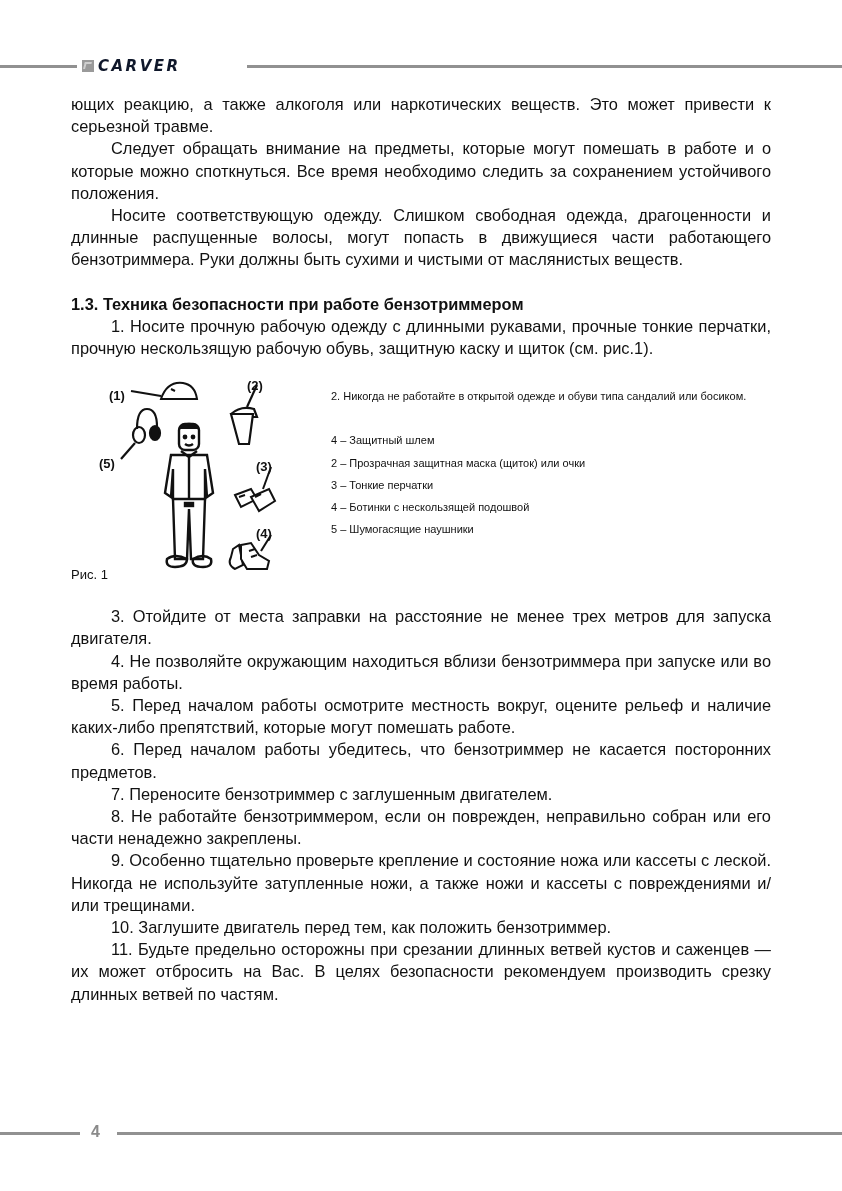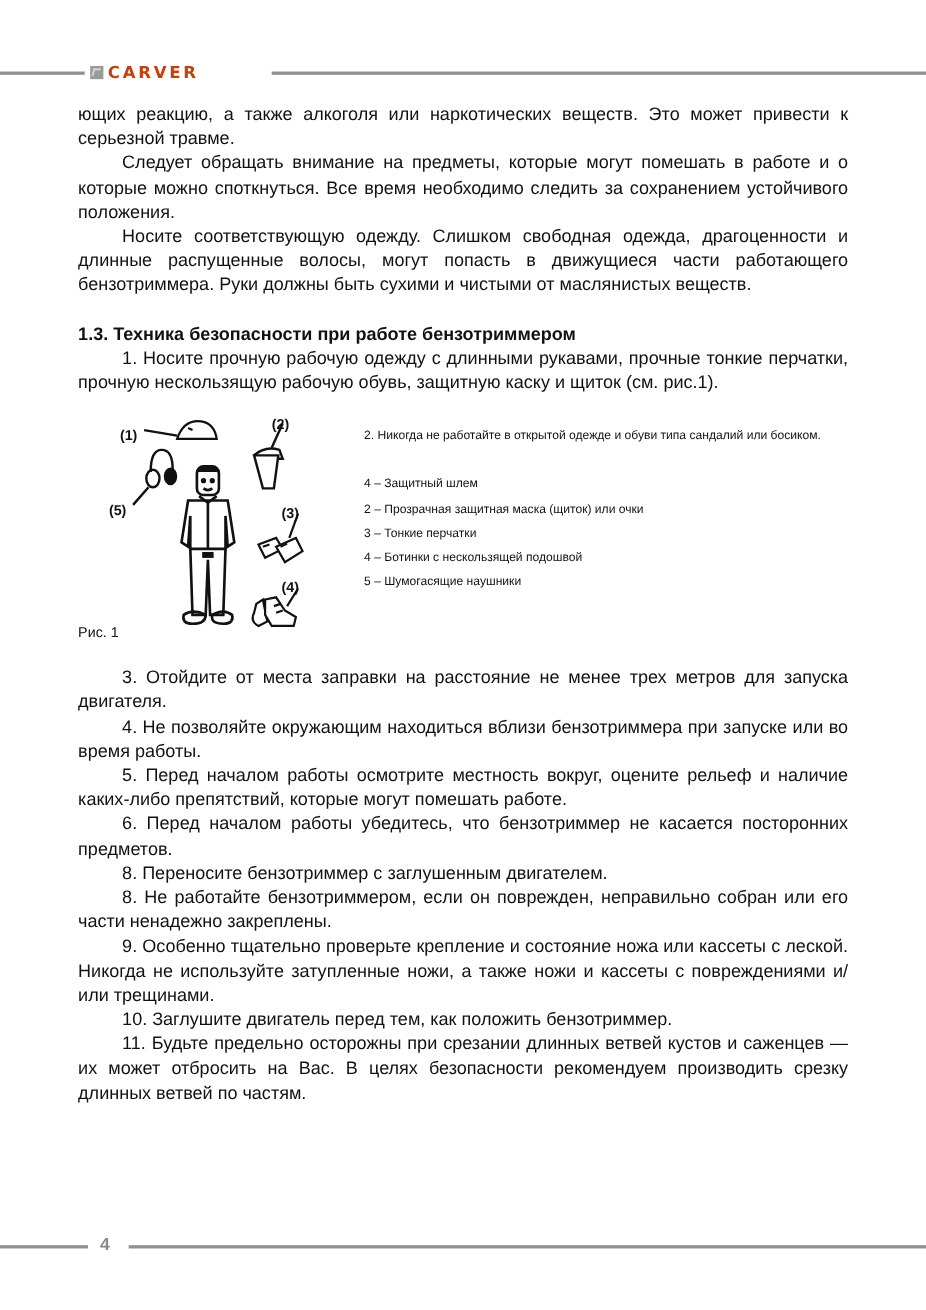--- a/index.html
+++ b/index.html
@@ -3,21 +3,21 @@
 <meta charset="utf-8">
 <style>
   html, body { margin: 0; padding: 0; background: #ffffff; }
   body { width: 842px; height: 1191px; position: relative; overflow: hidden; font-family: "Liberation Sans", sans-serif; color: #111111; }
 
   .header { position: absolute; top: 58px; left: 0; width: 842px; height: 16px; }
   .header .line-left { position: absolute; left: 0; top: 7px; width: 77px; height: 3px; background: #919191; }
   .header .logo { position: absolute; left: 82px; top: 0px; height: 16px; display: flex; align-items: center; }
   .header .logo-mark { width: 12px; height: 12px; background: #9a9a9a; margin-right: 4px; position: relative; }
   .header .logo-mark::after { content: ""; position: absolute; left: 2px; top: 2px; width: 5px; height: 5px; border-left: 2px solid #cfcfcf; border-top: 2px solid #cfcfcf; transform: skewX(-15deg); }
-  .header .logo-text { font-family: "DejaVu Sans", sans-serif; font-weight: bold; font-size: 15px; letter-spacing: 2.5px; color: #c2410c; line-height: 16px; }
+  .header .logo-text { font-family: "DejaVu Sans", sans-serif; font-weight: bold; font-size: 15px; letter-spacing: 2.5px; color: #0f172a; line-height: 16px; font-style: italic; }
   .header .line-right { position: absolute; left: 247px; top: 7px; right: 0; height: 3px; background: #919191; }
 
   .footer { position: absolute; top: 1126px; left: 0; width: 842px; height: 22px; }
   .footer .line-left { position: absolute; left: 0; top: 6px; width: 80px; height: 3px; background: #919191; }
   .footer .page-num { position: absolute; left: 91px; top: -3px; font-size: 16px; font-weight: bold; color: #8a8a8a; font-family: "Liberation Sans", sans-serif; }
   .footer .line-right { position: absolute; left: 117px; top: 6px; right: 0; height: 3px; background: #919191; }
 
   .content { position: absolute; left: 71px; top: 93px; width: 700px; font-size: 16.4px; line-height: 22.2px; }
   .content p { margin: 0; text-align: justify; }
   .indent { text-indent: 40px; }
@@ -124,21 +124,21 @@
         <div class="legend-item">5 – Шумогасящие наушники</div>
       </div>
     </div>
   </div>
 
   <div class="after-fig">
     <p class="indent">3. Отойдите от места заправки на расстояние не менее трех метров для запуска двигателя.</p>
     <p class="indent">4. Не позволяйте окружающим находиться вблизи бензотриммера при запуске или во время работы.</p>
     <p class="indent">5. Перед началом работы осмотрите местность вокруг, оцените рельеф и наличие каких-либо препятствий, которые могут помешать работе.</p>
     <p class="indent">6. Перед началом работы убедитесь, что бензотриммер не касается посторонних предметов.</p>
-    <p class="indent">8. Переносите бензотриммер с заглушенным двигателем.</p>
+    <p class="indent">7. Переносите бензотриммер с заглушенным двигателем.</p>
     <p class="indent">8. Не работайте бензотриммером, если он поврежден, неправильно собран или его части ненадежно закреплены.</p>
     <p class="indent">9. Особенно тщательно проверьте крепление и состояние ножа или кассеты с леской. Никогда не используйте затупленные ножи, а также ножи и кассеты с повреждениями и/или трещинами.</p>
     <p class="indent">10. Заглушите двигатель перед тем, как положить бензотриммер.</p>
     <p class="indent">11. Будьте предельно осторожны при срезании длинных ветвей кустов и саженцев — их может отбросить на Вас. В целях безопасности рекомендуем производить срезку длинных ветвей по частям.</p>
   </div>
 </div>
 
 <div class="footer">
   <div class="line-left"></div>
   <span class="page-num">4</span>

